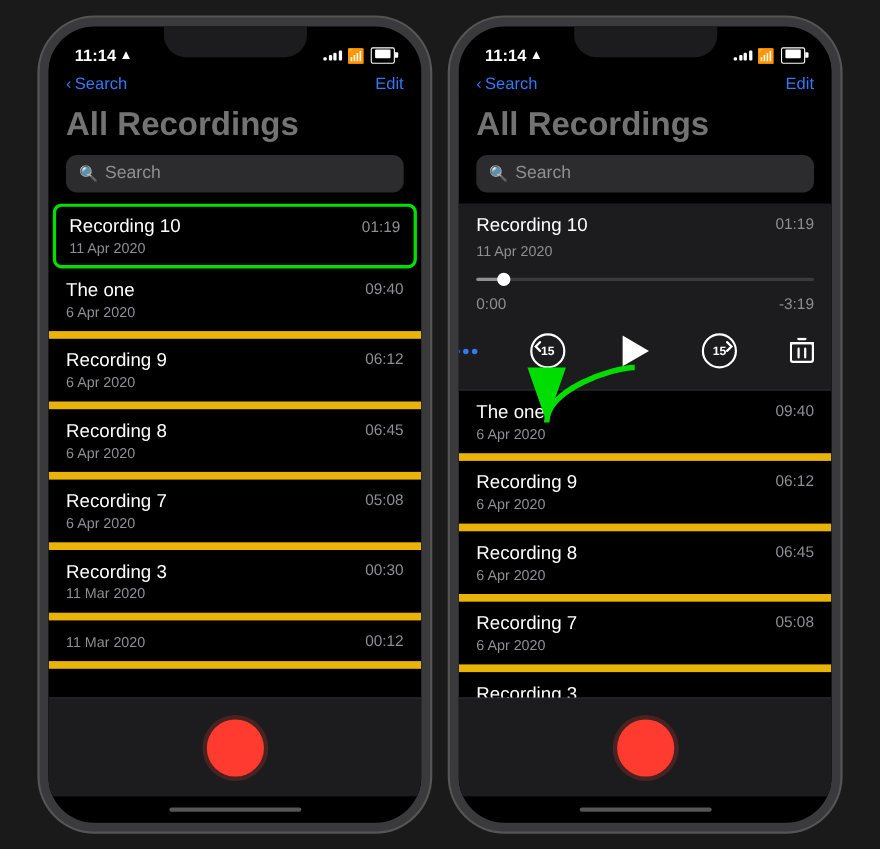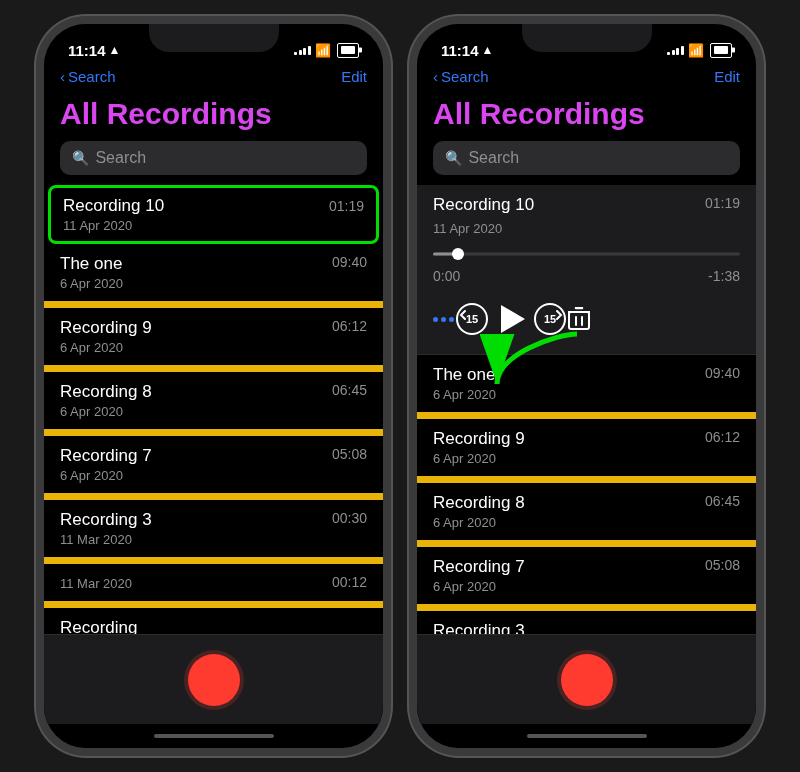--- a/index.html
+++ b/index.html
@@ -99,21 +99,21 @@
     }
 
     .nav-edit {
       color: #3478f6;
       font-size: 15px;
       font-weight: 400;
     }
 
     
     .page-title {
-      color: #d946ef;
+      color: #737373;
       font-size: 30px;
       font-weight: 700;
       padding: 8px 16px 10px;
     }
 
     
     .search-bar {
       margin: 0 16px 10px;
       background: #2c2c2e;
       border-radius: 10px;
@@ -277,23 +277,24 @@
     .scrubber-times {
       display: flex;
       justify-content: space-between;
       color: #8e8e93;
       font-size: 14px;
       margin-bottom: 10px;
     }
 
     .playback-controls {
       display: flex;
-      justify-content: flex-start;
+      justify-content: flex-end;
       align-items: center;
       padding: 4px 0;
+      gap: 46px;
     }
 
     .ctrl-btn {
       color: #fff;
       font-size: 22px;
       cursor: pointer;
       display: flex;
       align-items: center;
       justify-content: center;
     }
@@ -419,23 +420,20 @@
         <div class="recording-name">Recording 3</div>
         <div class="recording-date">11 Mar 2020</div>
         <span class="recording-duration">00:30</span>
       </div>
 
       <div class="recording-item" style="position:relative;">
         <div class="recording-date">11 Mar 2020</div>
         <span class="recording-duration">00:12</span>
       </div>
 
-      <div class="recording-item" style="position:relative;">
-        <div class="recording-name">Recording</div>
-      </div>
 
     </div>
 
     <div class="bottom-bar">
       <div class="record-button"></div>
     </div>
 
     <div class="home-indicator">
       <div class="home-indicator-bar"></div>
     </div>
@@ -489,21 +487,21 @@
       <div class="playback-date">11 Apr 2020</div>
 
       <div class="scrubber">
         <div class="scrubber-track">
           <div class="scrubber-fill"></div>
         </div>
         <div class="scrubber-thumb"></div>
       </div>
       <div class="scrubber-times">
         <span>0:00</span>
-        <span>-1:38</span>
+        <span>-3:19</span>
       </div>
 
       <div class="playback-controls">
 
         <div class="ctrl-btn">
           <div class="ctrl-dots">
             <div class="ctrl-dot"></div>
             <div class="ctrl-dot"></div>
             <div class="ctrl-dot"></div>
           </div>

